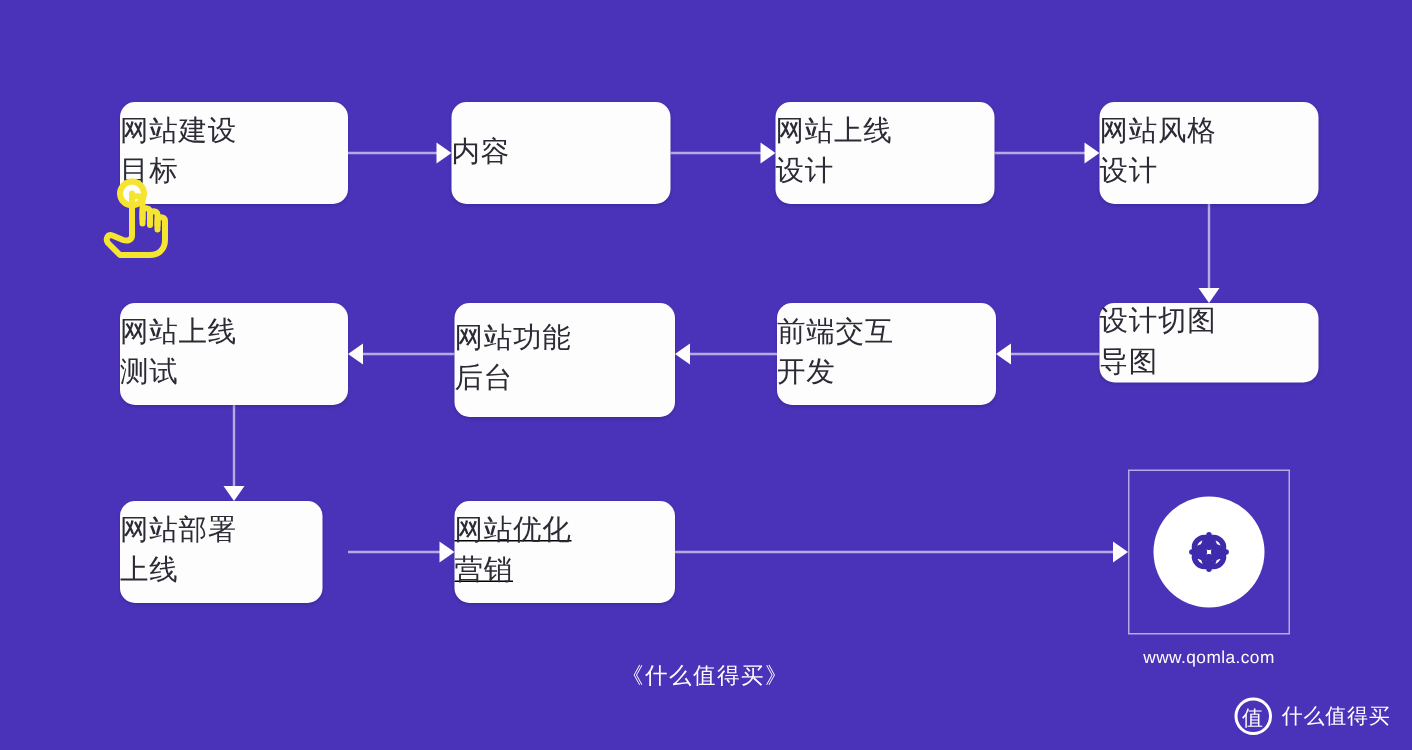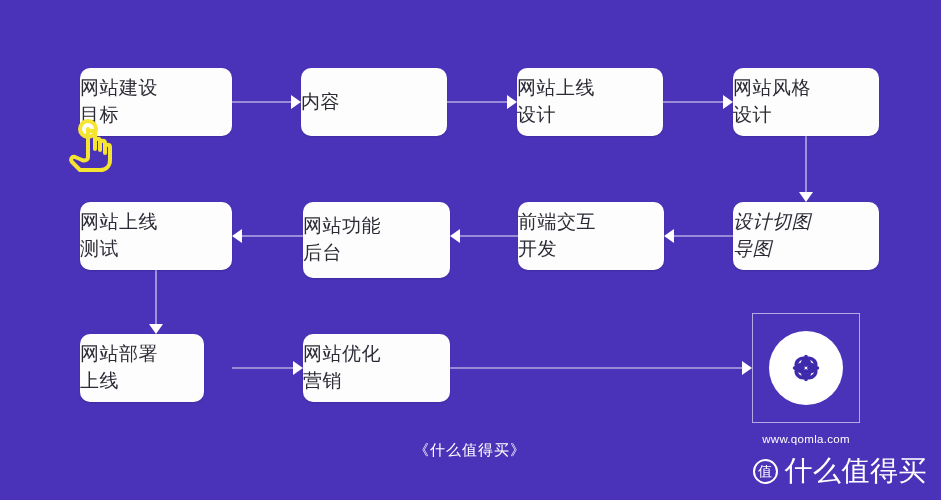--- a/index.html
+++ b/index.html
@@ -115,21 +115,21 @@
     color: #ffffff;
     font-size: 14px;
     display: flex;
     align-items: center;
     justify-content: center;
     box-sizing: border-box;
     line-height: 1;
   }
   #watermark-text {
     color: #ffffff;
-    font-size: 28px;
+    font-size: 14px;
     letter-spacing: 0.5px;
   }
 </style>
 </head>
 <body>
 
 <div id="stage">
 
   <svg id="connectors" viewBox="0 0 941 500" width="941" height="500">
       <g>
@@ -195,29 +195,29 @@
         <div class="line">测试</div>
       </div>
       <div class="node" style="left: 303px; top: 202px; width: 147px; height: 76px;">
         <div class="line">网站功能</div>
         <div class="line">后台</div>
       </div>
       <div class="node" style="left: 518px; top: 202px; width: 146px; height: 68px;">
         <div class="line">前端交互</div>
         <div class="line">开发</div>
       </div>
-      <div class="node" style="left: 733px; top: 202px; width: 146px; height: 68px; font-style: italic;">
+      <div class="node" style="left: 733px; top: 202px; width: 146px; height: 53px;">
         <div class="line">设计切图</div>
         <div class="line">导图</div>
       </div>
-      <div class="node" style="left: 80px; top: 334px; width: 124px; height: 68px;">
+      <div class="node" style="left: 80px; top: 334px; width: 135px; height: 68px;">
         <div class="line">网站部署</div>
         <div class="line">上线</div>
       </div>
-      <div class="node" style="left: 303px; top: 334px; width: 147px; height: 68px;">
+      <div class="node" style="left: 303px; top: 334px; width: 147px; height: 68px; text-decoration: underline;">
         <div class="line">网站优化</div>
         <div class="line">营销</div>
       </div>
     </div>
 
   <div id="logo-panel" style="left: 752px; top: 313px; width: 108px; height: 110px;">
     <div id="logo-badge">
       <svg width="52" height="52" viewBox="0 0 100 100" aria-hidden="true">
         <g fill="none" stroke="#3d2bab" stroke-width="7" stroke-linecap="round" stroke-linejoin="round">
           <path d="M50 44 A13 13 0 1 1 44 50 A13 13 0 1 1 50 56 A13 13 0 1 1 56 50 A13 13 0 1 1 50 44 Z"></path>

